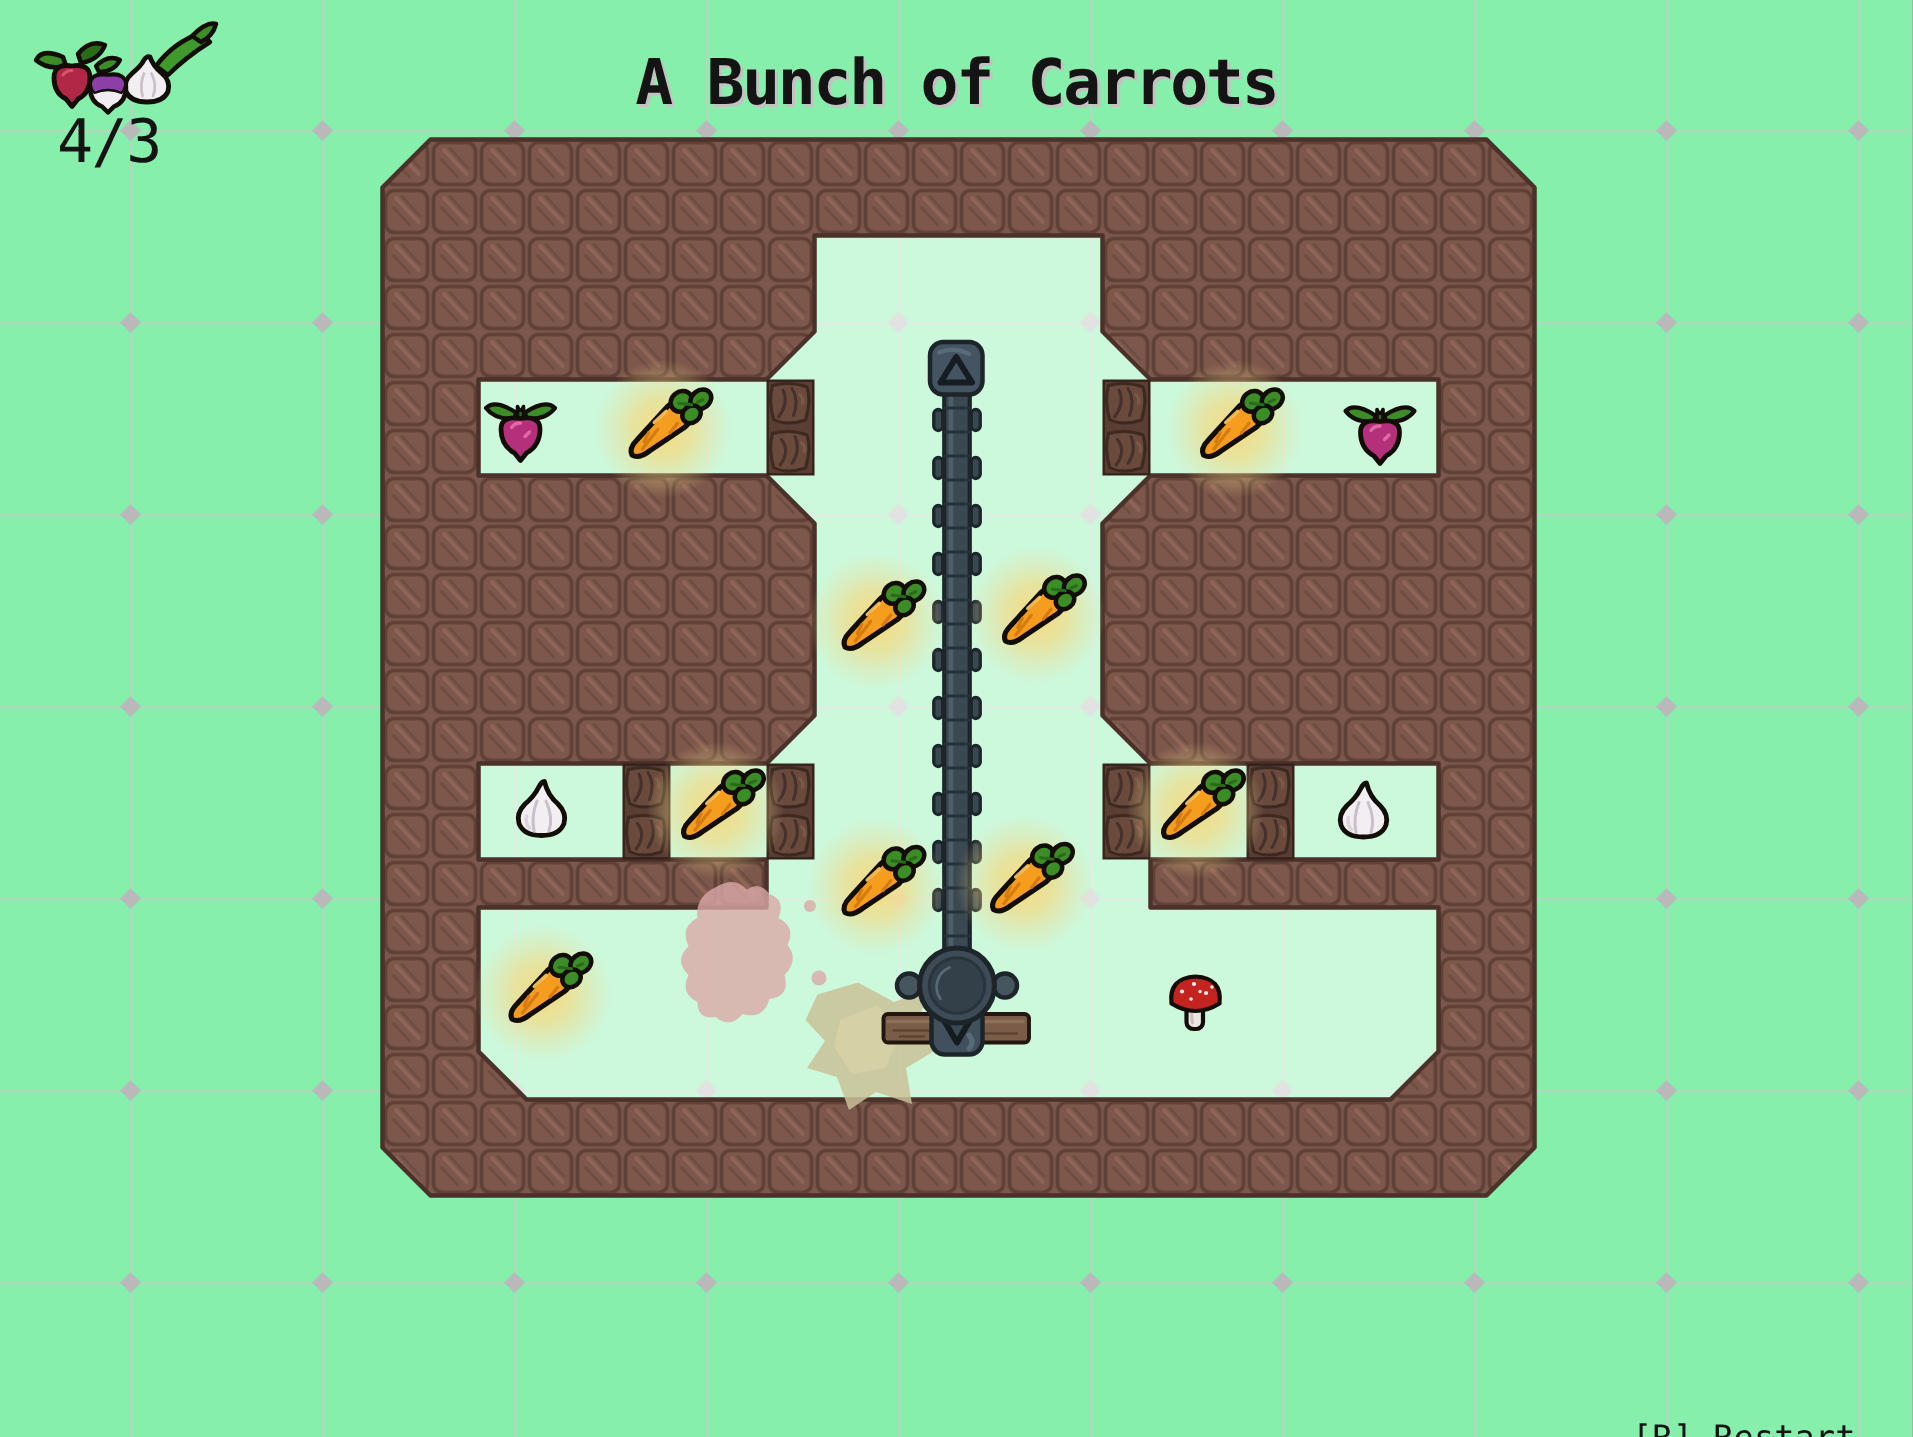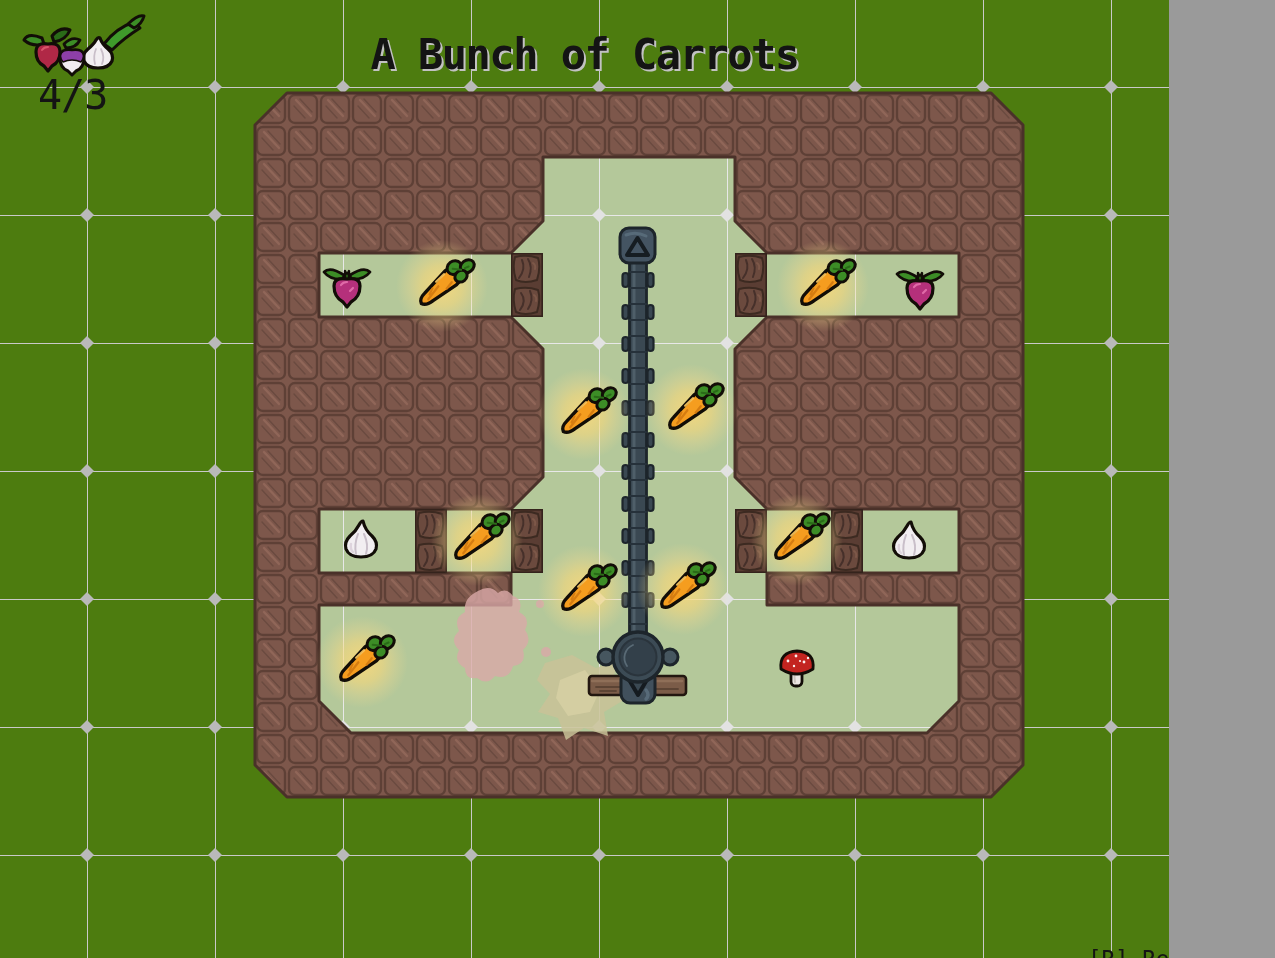--- a/index.html
+++ b/index.html
@@ -1,16 +1,16 @@
 <!DOCTYPE html>
 <html><head>
 <meta charset="utf-8">
 <style>
   html,body{margin:0;padding:0;background:#9a9a9a;}
-  .stage{position:relative;width:1169px;height:958px;overflow:hidden;background:#4d7c0f;
+  .stage{position:relative;width:1275px;height:958px;overflow:hidden;background:#86efac;
          font-family:"DejaVu Sans Mono","Liberation Mono",monospace;}
   .stage svg{position:absolute;left:0;top:0;}
   .txt{position:absolute;color:#141414;white-space:pre;}
   .title{left:0;right:0;top:30px;text-align:center;font-size:42px;font-weight:bold;
          letter-spacing:-1.5px;text-shadow:2px 2px 0 #c2c2c2;}
   .counter{left:38px;top:72px;font-size:40px;letter-spacing:-1px;}
   .hints{left:1088px;top:878px;font-size:22.5px;line-height:32.5px;}
   use{overflow:visible;}
 </style>
 </head>

